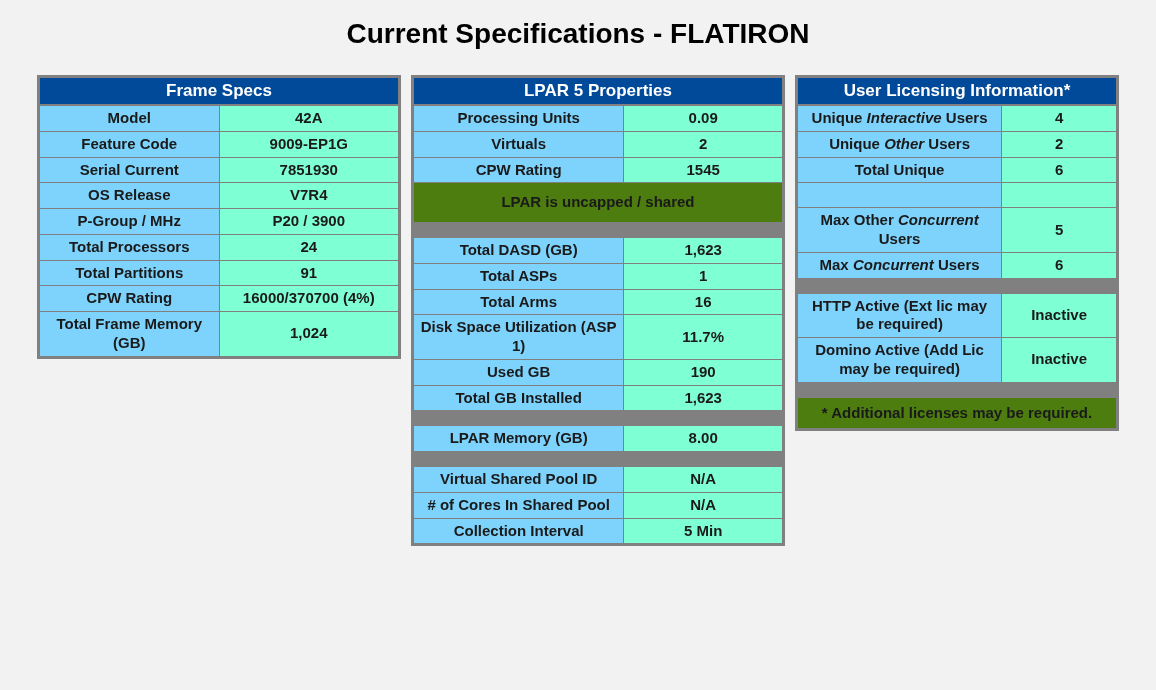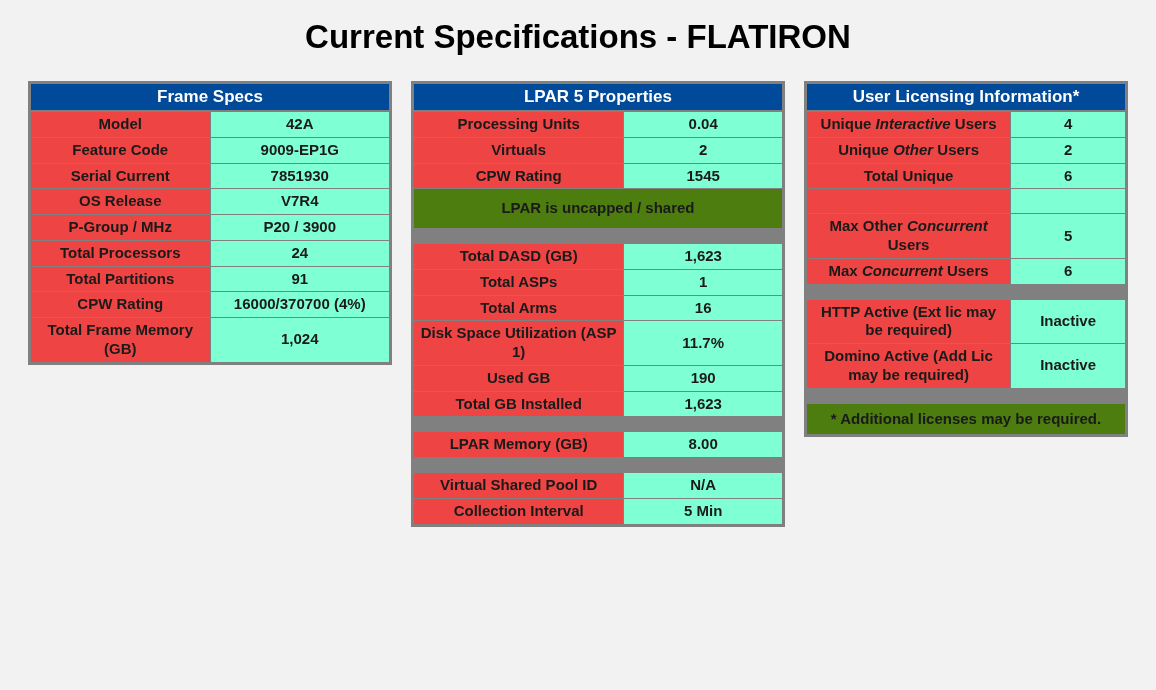--- a/index.html
+++ b/index.html
@@ -6,29 +6,29 @@
     margin: 0;
     padding: 0;
     background: #f2f2f2;
     font-family: Arial, Helvetica, sans-serif;
     width: 1156px;
     height: 690px;
     box-sizing: border-box;
   }
   .title {
     text-align: center;
-    font-size: 33px;
+    font-size: 28px;
     font-weight: bold;
     color: #000;
     padding: 18px 0 25px 0;
   }
   .columns {
     display: flex;
     justify-content: space-between;
-    padding: 0 28px;
+    padding: 0 37px;
     align-items: flex-start;
   }
   .panel {
     border: 2px solid #808080;
     background: #808080;
   }
   .panel-header {
     background: #004a99;
     color: #ffffff;
     font-weight: bold;
@@ -44,21 +44,21 @@
   td {
     border: 1px solid #808080;
     text-align: center;
     font-size: 15px;
     font-weight: bold;
     padding: 3px 6px;
     vertical-align: middle;
     line-height: 1.25;
   }
   .label {
-    background: #ef4444;
+    background: #7dd3fc;
     color: #1a1a1a;
     text-align: center;
   }
   .value {
     background: #7fffd4;
     color: #1a1a1a;
     margin-left: 17px;
   }
   .spacer {
     background: #808080;
@@ -131,21 +131,21 @@
     </tbody>
       </table>
   </div>
 
   <div class="panel col2">
     <div class="panel-header">LPAR 5 Properties</div>
     <table>
       <tbody>
           <tr>
             <td class="label">Processing Units</td>
-            <td class="value">0.04</td>
+            <td class="value">0.09</td>
           </tr>
       <tr>
             <td class="label">Virtuals</td>
             <td class="value">2</td>
           </tr>
       <tr>
             <td class="label">CPW Rating</td>
             <td class="value">1545</td>
           </tr>
       <tr>
@@ -183,20 +183,24 @@
           </tr>
       <tr>
             <td class="label">LPAR Memory (GB)</td>
             <td class="value">8.00</td>
           </tr>
       <tr>
             <td colspan="2" class="spacer"></td>
           </tr>
       <tr>
             <td class="label">Virtual Shared Pool ID</td>
+            <td class="value">N/A</td>
+          </tr>
+      <tr>
+            <td class="label"># of Cores In Shared Pool</td>
             <td class="value">N/A</td>
           </tr>
       <tr>
             <td class="label">Collection Interval</td>
             <td class="value">5 Min</td>
           </tr>
     </tbody>
       </table>
   </div>
 

